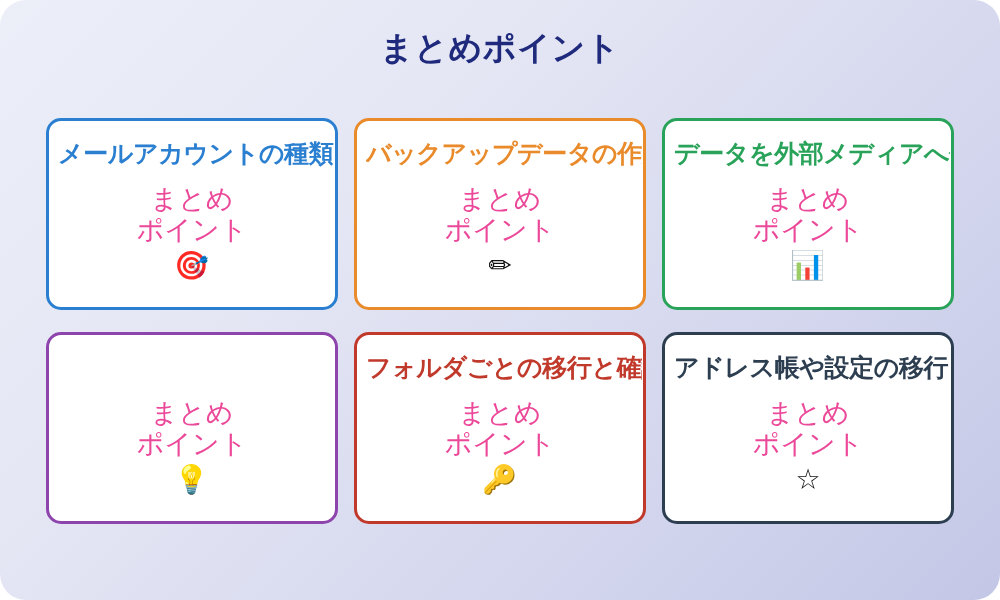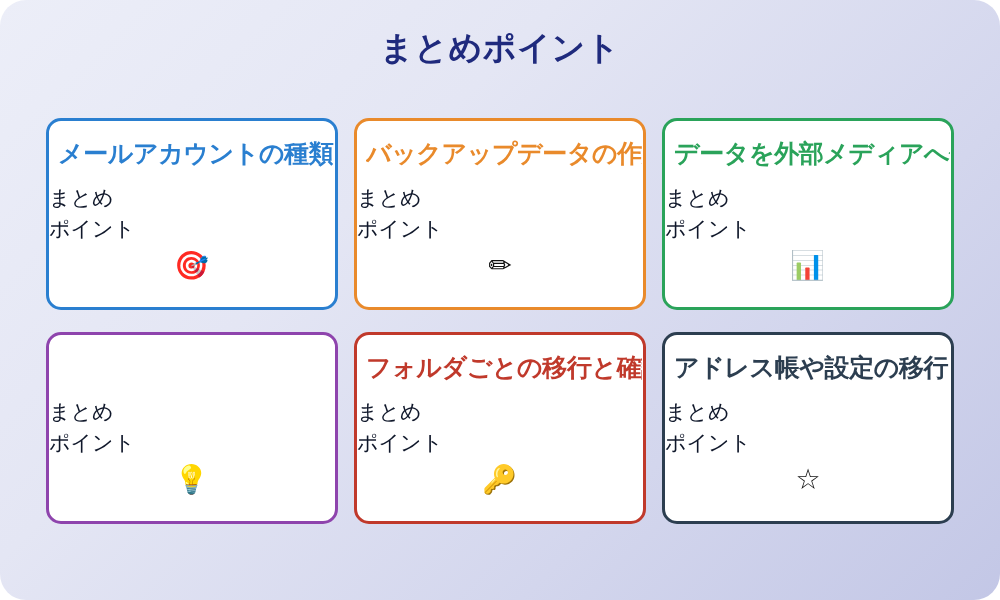--- a/index.html
+++ b/index.html
@@ -69,23 +69,24 @@
     white-space: nowrap;
     overflow: hidden;
     letter-spacing: -0.4px;
   }
 
   .card-body {
     position: absolute;
     top: 62px;
     left: 0;
     width: 100%;
-    font-size: 21px;
+    text-align: center;
+    font-size: 27px;
     line-height: 31px;
-    color: #0f172a;
+    color: #ec4899;
     font-weight: normal;
   }
 
   .card-body .body-line {
     display: block;
   }
 
   .card-icon {
     position: absolute;
     top: 128px;

